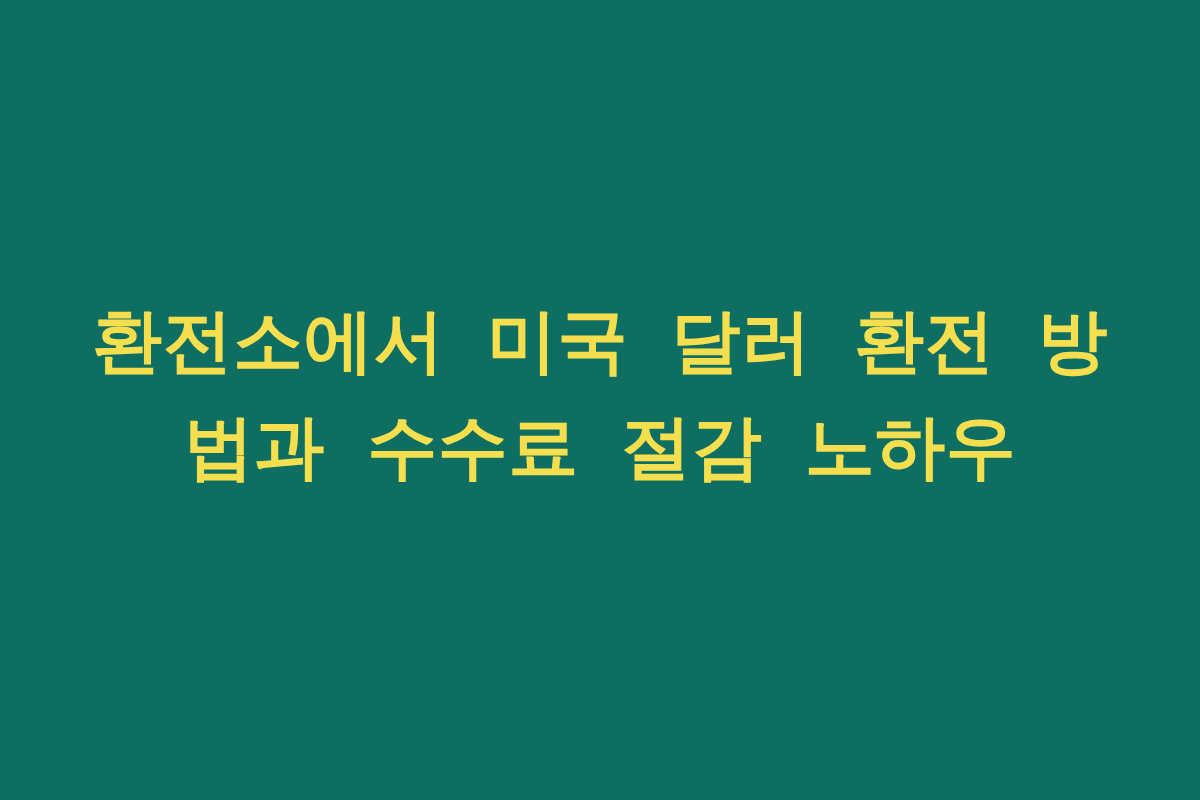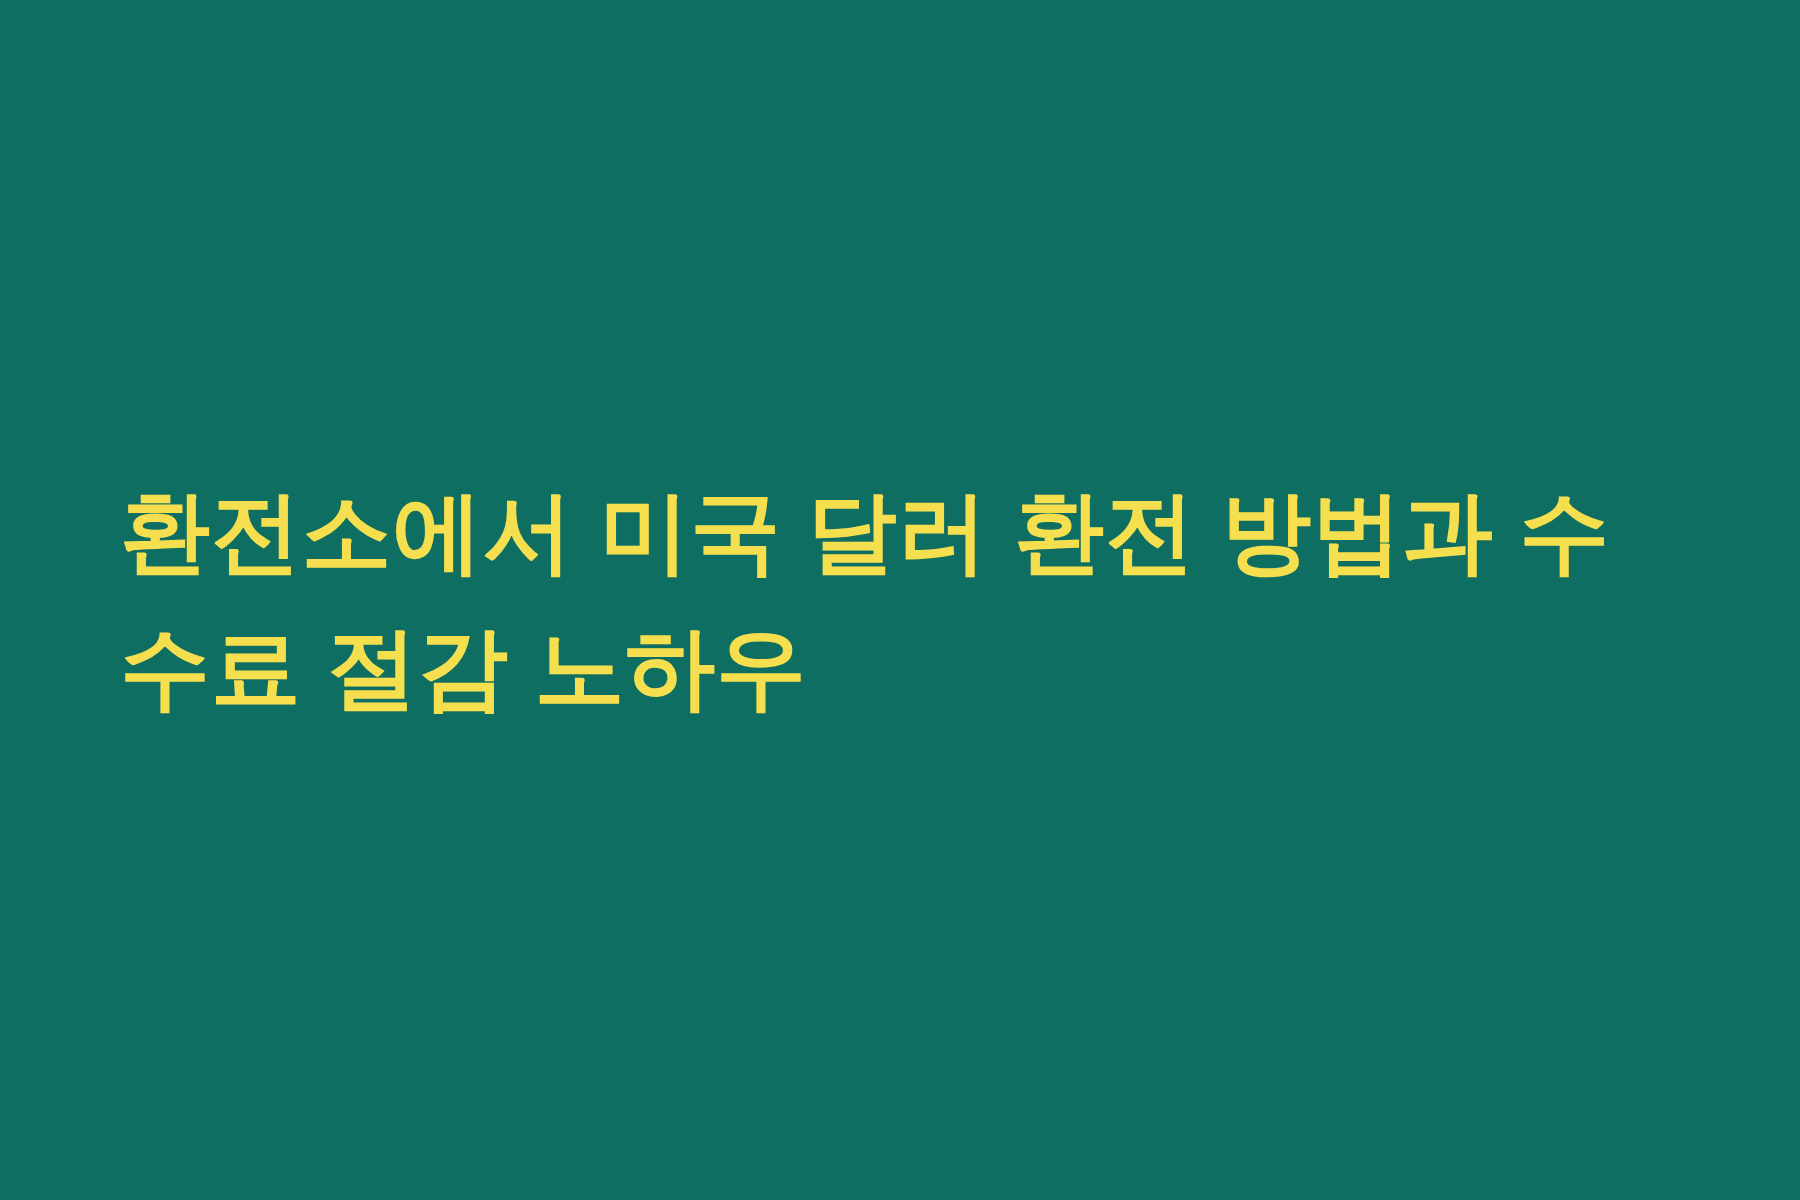--- a/index.html
+++ b/index.html
@@ -32,24 +32,24 @@
     width: 1040px;
     display: flex;
     align-items: center;
     justify-content: center;
     padding: 0;
   }
 
   .headline {
     margin: 0;
     width: 100%;
-    text-align: left;
+    text-align: center;
     color: #f6df4f;                 
-    font-family: Liberation Sans, sans-serif;
-    font-size: 60px;
+    font-family: Liberation Mono, monospace;
+    font-size: 70px;
     line-height: 1.52;
     font-weight: 700;
     letter-spacing: 0.5px;
     word-break: break-all;          
     overflow-wrap: anywhere;
     -webkit-font-smoothing: antialiased;
     text-rendering: optimizeLegibility;
   }
 </style>
 </head>

